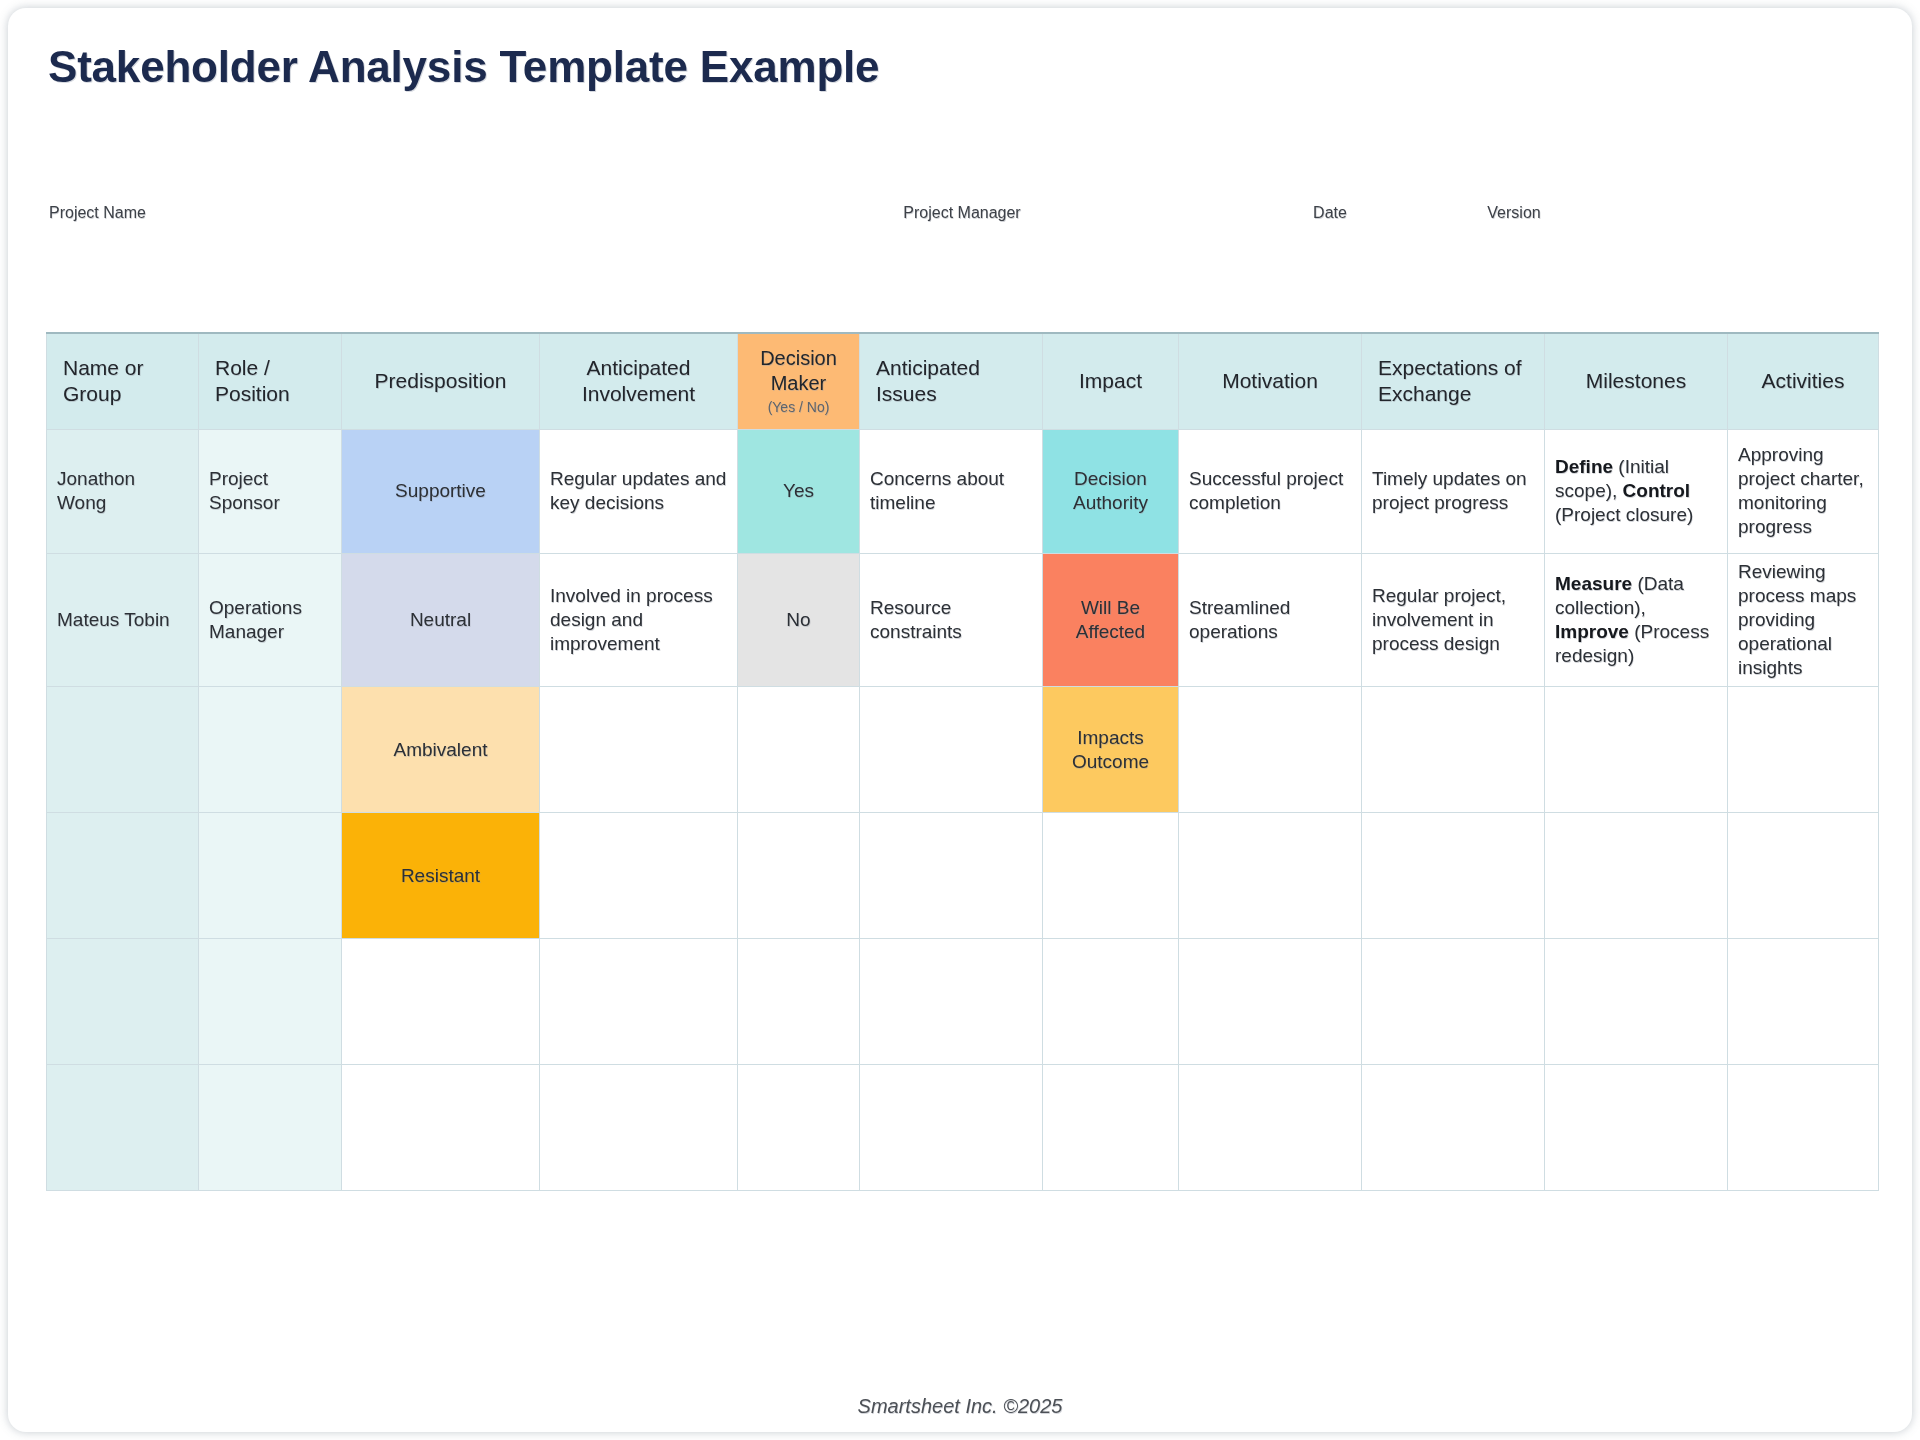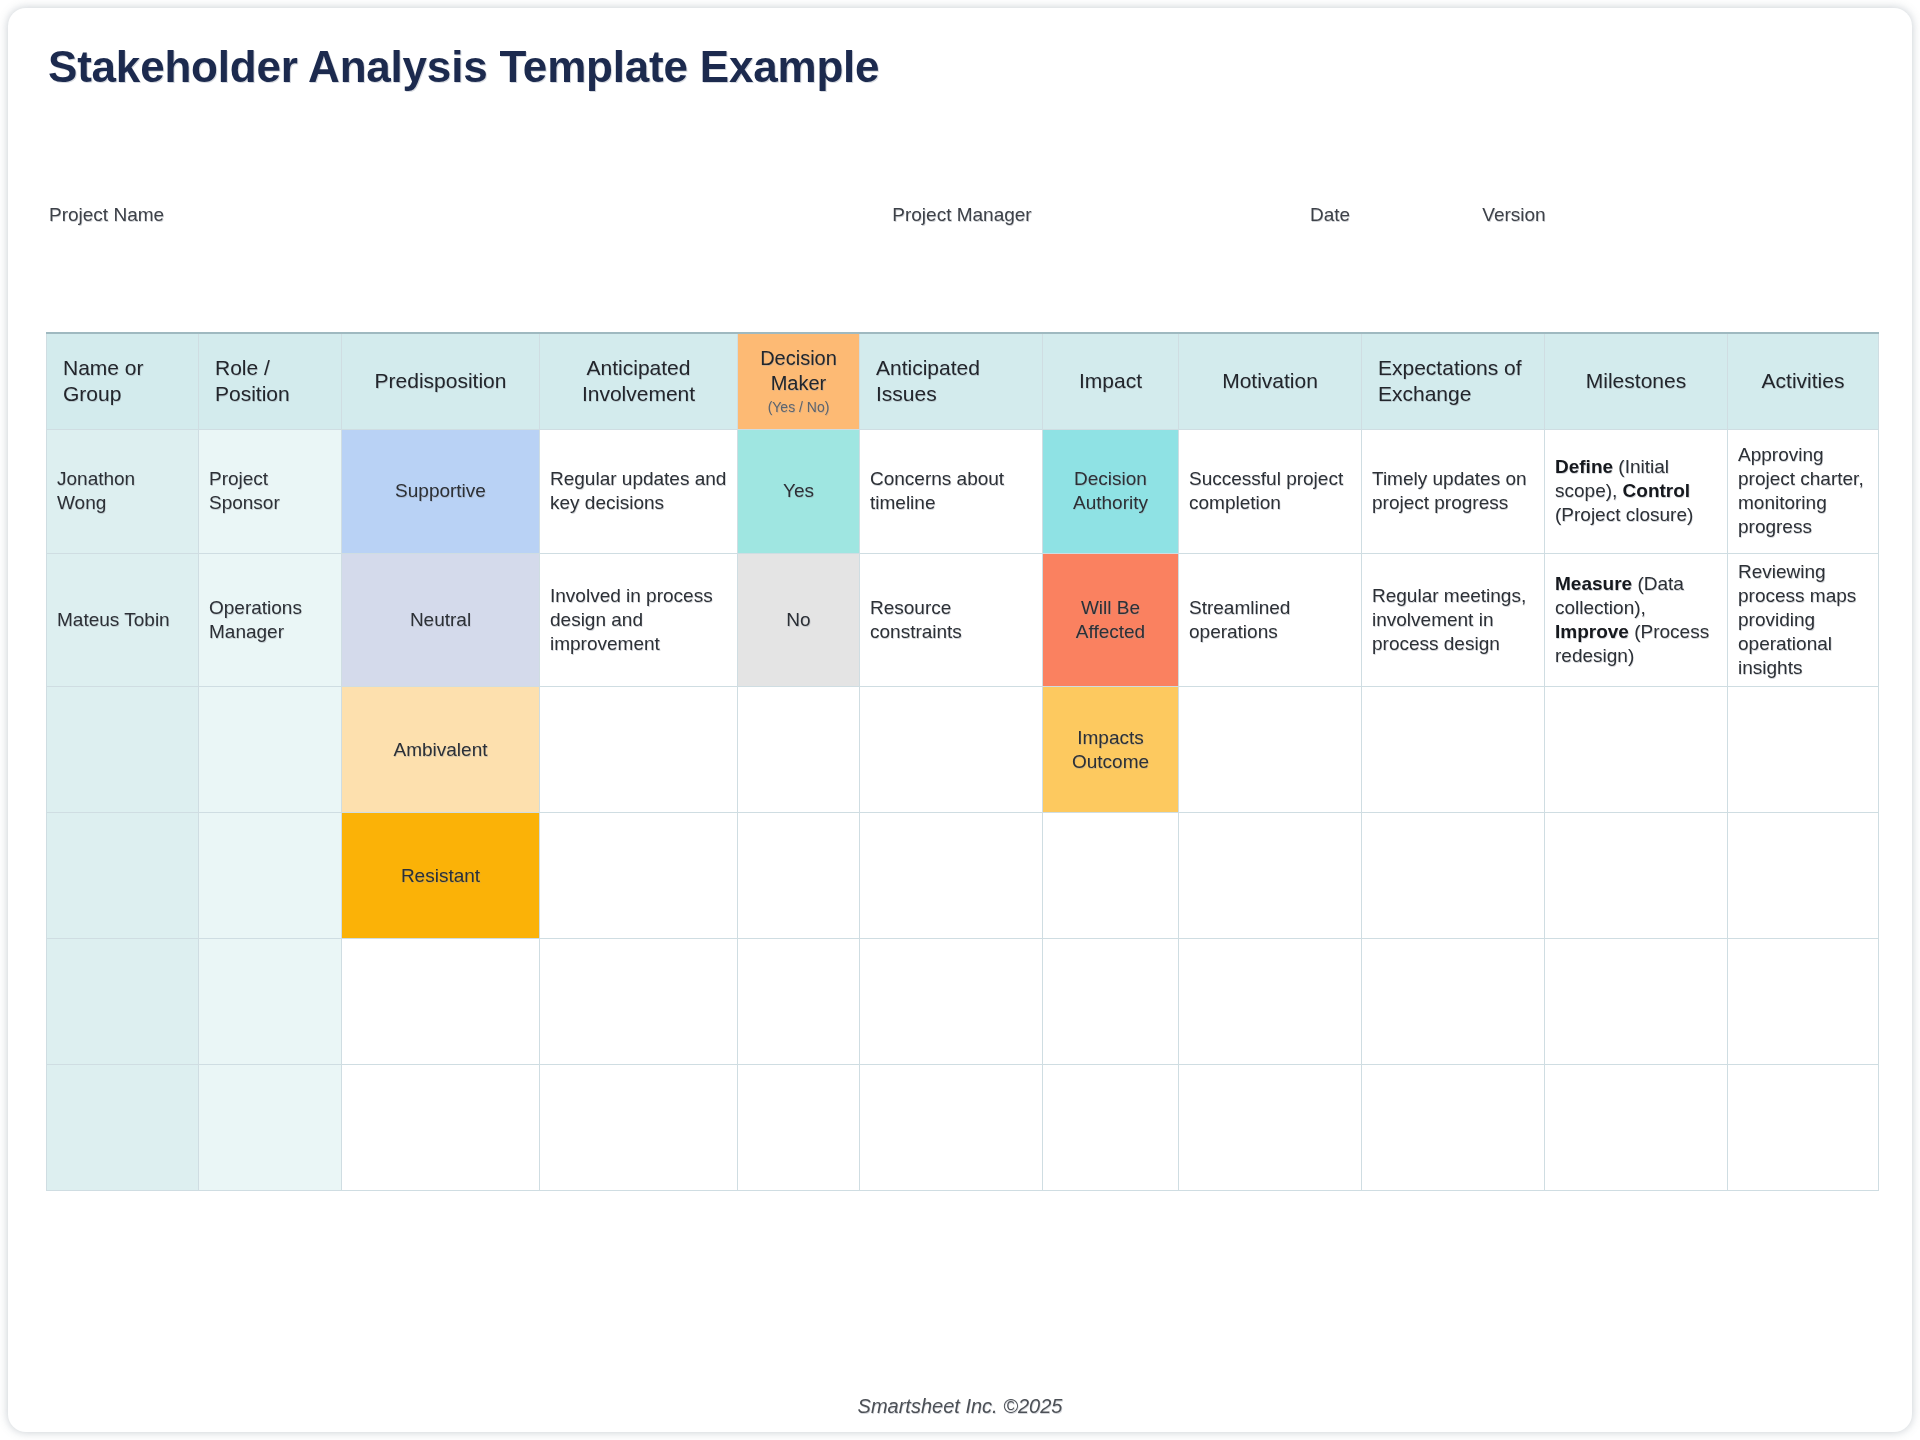--- a/index.html
+++ b/index.html
@@ -44,21 +44,21 @@
   
   .info-labels {
     position: absolute;
     left: 38px;
     top: 196px;
     width: 1560px;
     height: 24px;
   }
   .info-labels .lbl {
     position: absolute;
-    font-size: 19px;
+    font-size: 16px;
     color: #3d4148;
     white-space: nowrap;
     text-shadow: 0.6px 0.6px 0 rgba(150,155,165,0.45);
   }
   .lbl-project  { left: 3px;   top: 0; }
   .lbl-manager  { left: 916px; top: 0; transform: translateX(-50%); }
   .lbl-date     { left: 1284px; top: 0; transform: translateX(-50%); }
   .lbl-version  { left: 1468px; top: 0; transform: translateX(-50%); }
 
   .info-row {
@@ -256,21 +256,21 @@
 
       <tr class="r-data">
         <td class="col-name">Mateus Tobin</td>
         <td class="col-role">Operations Manager</td>
         <td class="ctr bg-neutral">Neutral</td>
         <td class="lft va-top">Involved in process design and improvement</td>
         <td class="ctr bg-no">No</td>
         <td class="lft">Resource constraints</td>
         <td class="ctr bg-willbe">Will Be Affected</td>
         <td class="lft">Streamlined operations</td>
-        <td class="lft va-top">Regular meetings, involvement in process design</td>
+        <td class="lft va-top">Regular project, involvement in process design</td>
         <td class="lft va-top"><strong>Measure</strong><span> (Data collection), </span><strong>Improve</strong><span> (Process redesign)</span></td>
         <td class="lft va-top">Reviewing process maps providing operational insights</td>
       </tr>
 
       <tr class="r-empty">
         <td class="col-name"></td>
         <td class="col-role"></td>
         <td class="ctr bg-ambivalent">Ambivalent</td>
         <td class="lft"></td>
         <td class="ctr"></td>

